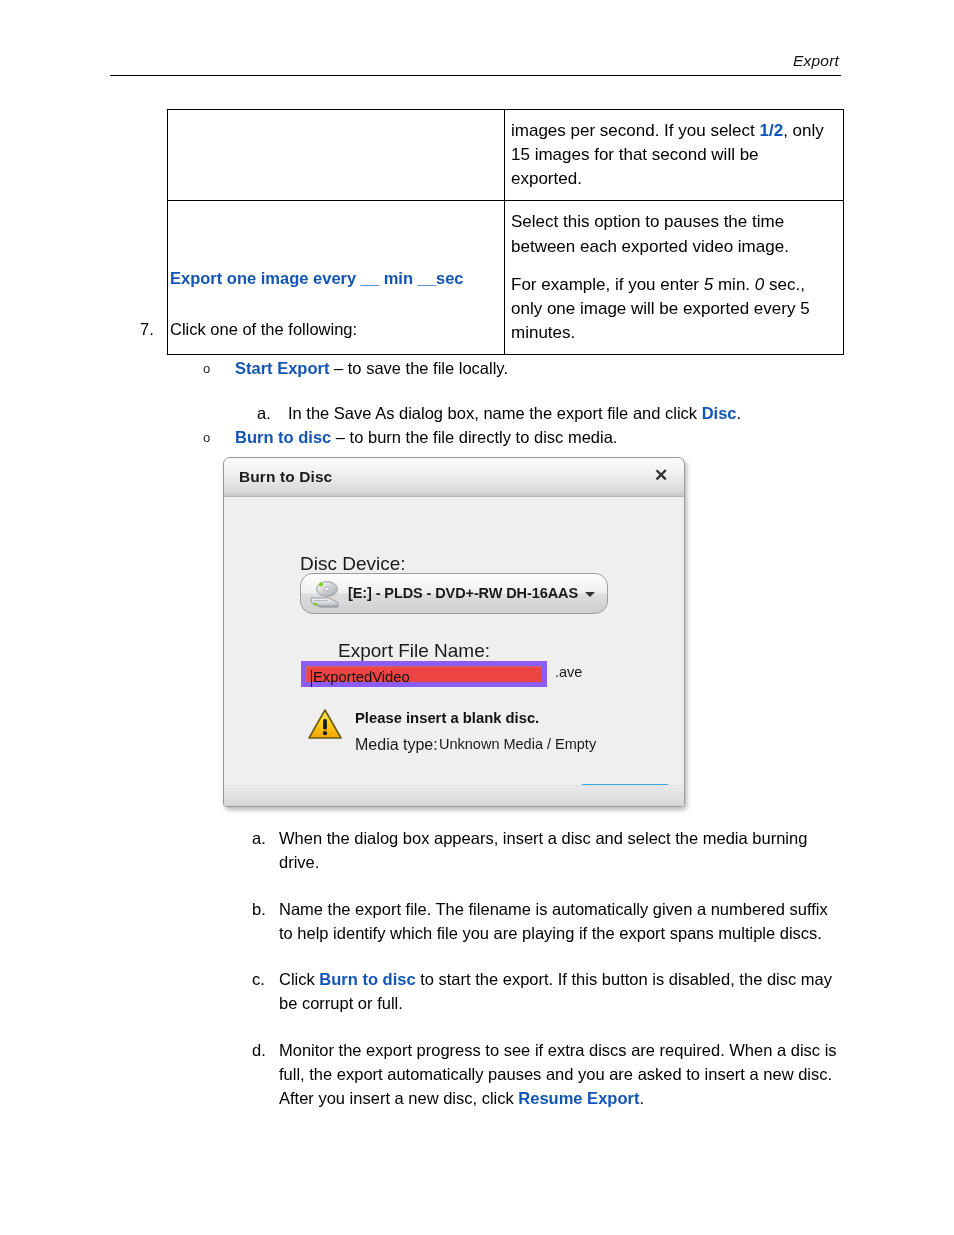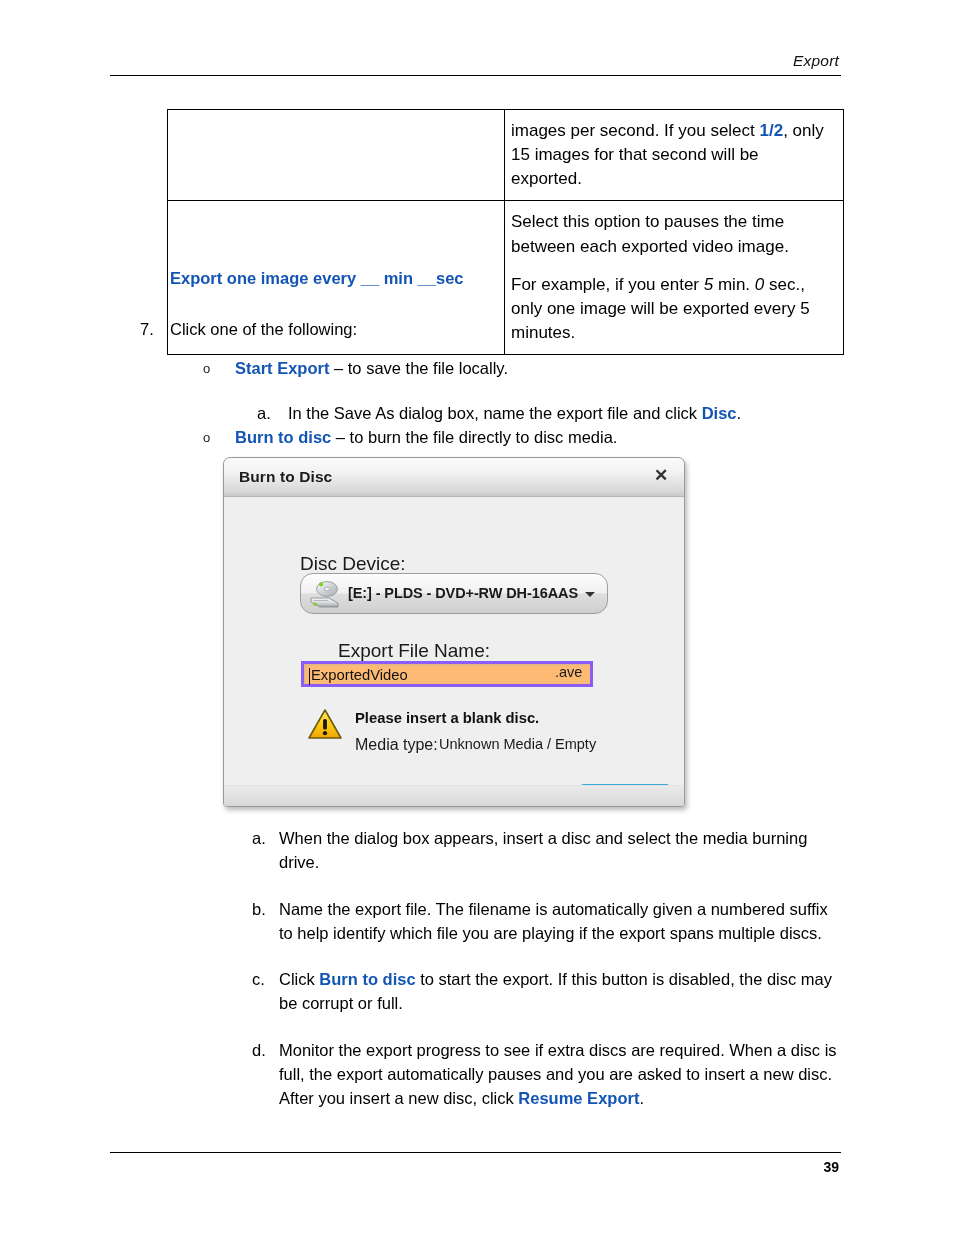--- a/index.html
+++ b/index.html
@@ -239,25 +239,25 @@
     border-left: 5px solid transparent;
     border-right: 5px solid transparent;
     border-top: 5px solid #333;
   }
 
   
   .textfield {
     position: absolute;
     left: 77px;
     top: 164px;
-    width: 292px;
+    width: 246px;
     height: 26px;
     box-sizing: border-box;
-    background: #fdba74;
-    border: 3px solid #8b5cf6;
+    background: #ef4444;
+    border: 5px solid #8b5cf6;
     box-shadow: inset 1px 1px 2px rgba(150,170,185,0.35);
   }
   .textfield-caret {
     position: absolute;
     left: 5px;
     top: 4px;
     width: 1px;
     height: 17px;
     background: #111;
   }
@@ -544,18 +544,14 @@
       <div class="ll-text"><span>Click </span><span class="blue-b">Burn to disc</span><span> to start the export. If this button is disabled, the disc may be corrupt or full.</span></div>
     </div>
 
     <div class="ll-row">
       <div class="ll-marker">d.</div>
       <div class="ll-text"><span>Monitor the export progress to see if extra discs are required. When a disc is full, the export automatically pauses and you are asked to insert a new disc. After you insert a new disc, click </span><span class="blue-b">Resume Export</span><span>.</span></div>
     </div>
 
   </div>
 
-  <div class="footer">
-    <div class="footer-rule"></div>
-    <div class="footer-page">39</div>
-  </div>
 
 </div>
 
 </body></html>

